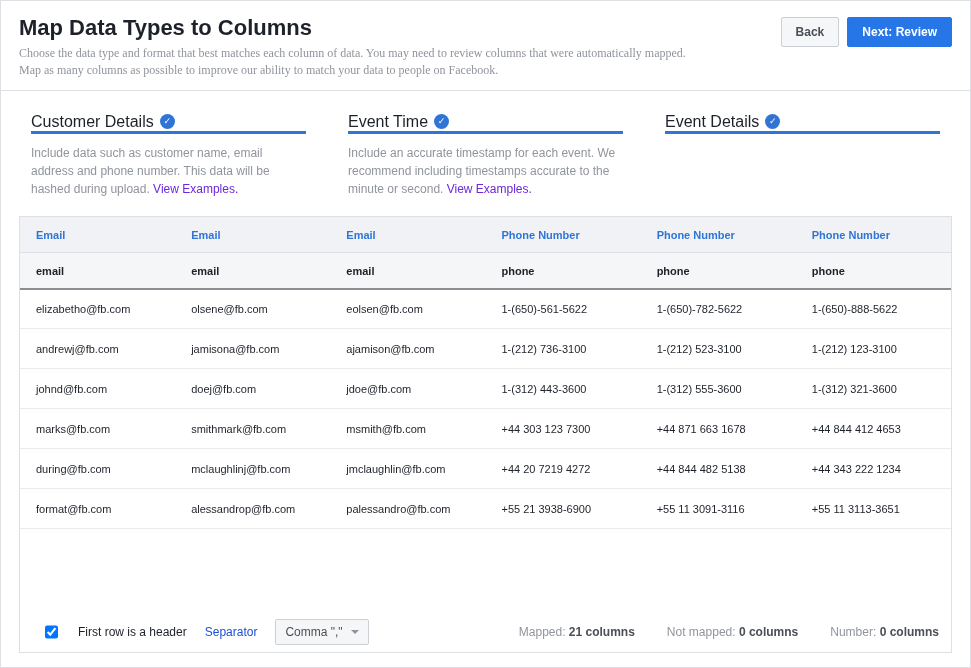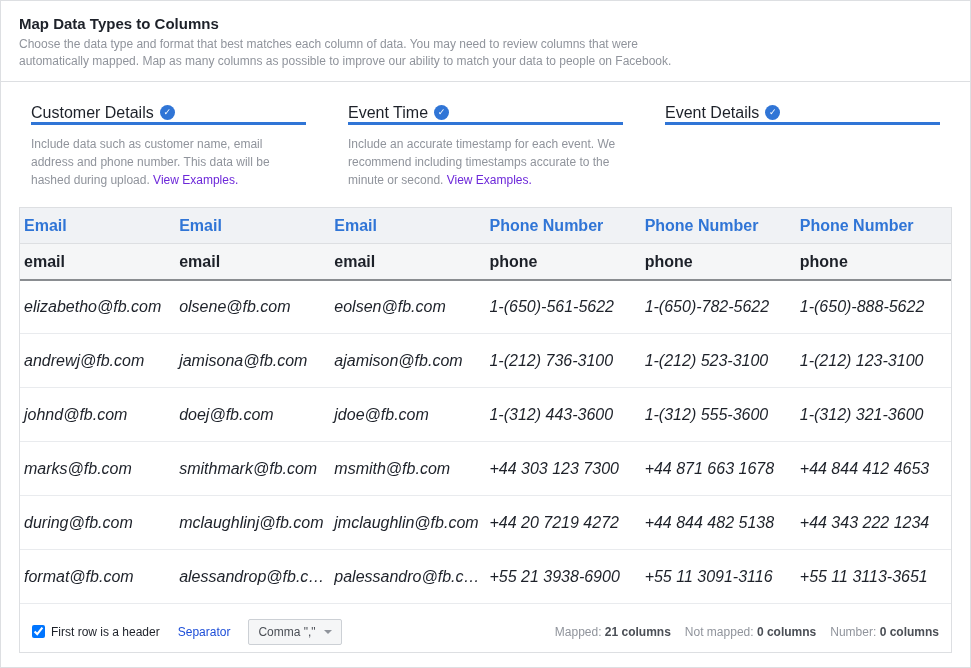--- a/index.html
+++ b/index.html
@@ -21,29 +21,30 @@
   }
   .header {
     display: flex;
     justify-content: space-between;
     align-items: flex-start;
     padding: 14px 18px 10px 18px;
     border-bottom: 1px solid #dddfe2;
   }
   .header-left { max-width: 680px; }
   .header-title {
-    font-size: 15px;
+    font-size: 22px;
     font-weight: 600;
     color: #1d2129;
     margin: 0 0 4px 0;
   }
   .header-subtitle {
     font-size: 12px;
     color: #90949c;
     line-height: 1.45;
+    font-family: Liberation Serif, serif;
   }
   .header-buttons {
     display: flex;
     gap: 8px;
     align-items: center;
     margin-top: 2px;
   }
   .btn {
     font-size: 12px;
     font-weight: 600;
@@ -107,65 +108,64 @@
     flex: 1;
     overflow: hidden;
   }
   table {
     width: 100%;
     border-collapse: collapse;
     table-layout: fixed;
   }
   th, td {
     text-align: left;
-    padding: 0 4px;
-    font-size: 16px;
+    padding: 0 16px;
+    font-size: 11px;
     overflow: hidden;
     text-overflow: ellipsis;
     white-space: nowrap;
   }
   .thead-top th {
     background: #f0f2f5;
     color: #3075d6;
     font-weight: 600;
     height: 36px;
     border-bottom: 1px solid #dddfe2;
     cursor: pointer;
   }
   .thead-second th {
     background: #f5f6f7;
     color: #1d2129;
     font-weight: 600;
     height: 36px;
     border-bottom: 2px solid #8a8d91;
   }
   tbody td {
-    height: 54px;
+    height: 40px;
     border-bottom: 1px solid #e9ebee;
     color: #1d2129;
-    font-style: italic;
   }
   .footer {
     margin: 0 18px;
     border: 1px solid #dddfe2;
     border-top: none;
     background: #fff;
     height: 42px;
     display: flex;
     align-items: center;
     padding: 0 12px;
     gap: 18px;
     font-size: 12px;
     color: #1d2129;
     margin-bottom: 14px;
   }
   .footer .spacer { flex: 1; }
   .footer .muted { color: #90949c; }
   .checkbox {
-    display: flex; align-items: center; gap: 6px;
+    display: flex; gap: 20px; margin-left: 13px;
   }
   .checkbox input { margin: 0; }
   .select-box {
     display: inline-flex;
     align-items: center;
     gap: 8px;
     border: 1px solid #ccd0d5;
     background: #f5f6f7;
     padding: 5px 9px;
     border-radius: 2px;
@@ -173,31 +173,35 @@
     color: #4b4f56;
     cursor: pointer;
   }
   .caret {
     width: 0; height: 0;
     border-left: 4px solid transparent;
     border-right: 4px solid transparent;
     border-top: 4px solid #90949c;
   }
   .sep-label { color:#1d4ed8; }
-  .count-group { display:flex; gap:14px;padding-left:36px; }
+  .count-group { display:flex; gap:32px;padding-left:36px; }
 </style>
 </head>
 <body>
 
 <div class="container">
 
   <div class="header">
     <div class="header-left">
       <div class="header-title">Map Data Types to Columns</div>
       <div class="header-subtitle">Choose the data type and format that best matches each column of data. You may need to review columns that were automatically mapped. Map as many columns as possible to improve our ability to match your data to people on Facebook.</div>
+    </div>
+    <div class="header-buttons">
+      <button class="btn">Back</button>
+      <button class="btn btn-primary">Next: Review</button>
     </div>
   </div>
 
   <div class="sections">
     <div class="section">
       <div class="section-head">
         <span class="section-title">Customer Details</span>
         <span class="check-badge">✓</span>
       </div>
       <div class="section-desc">

